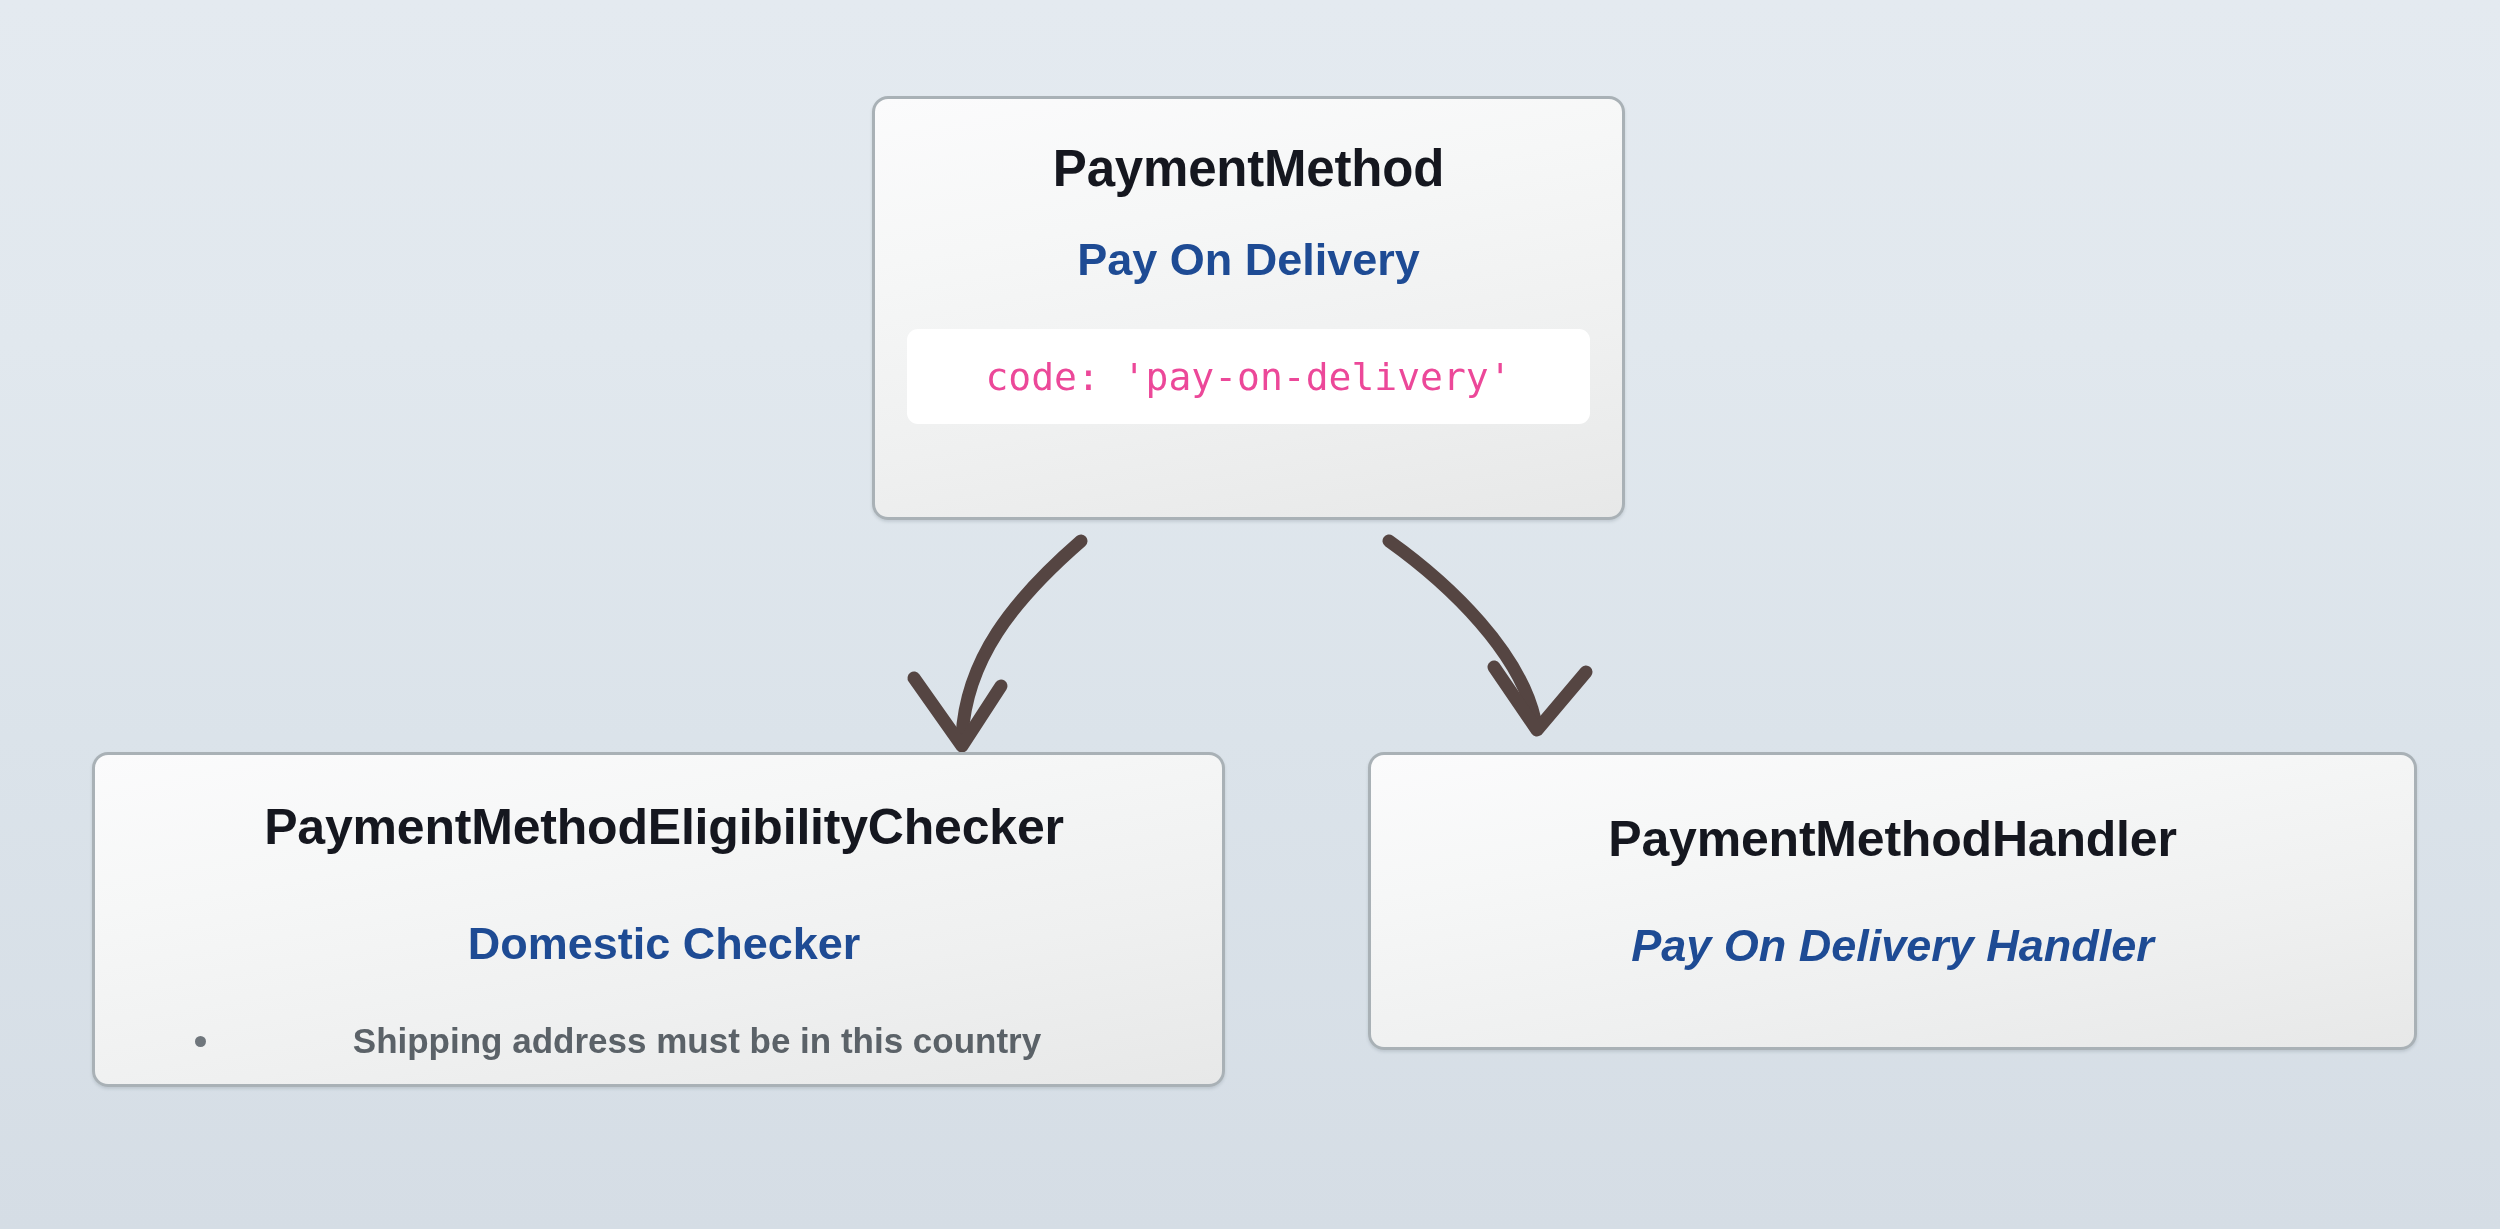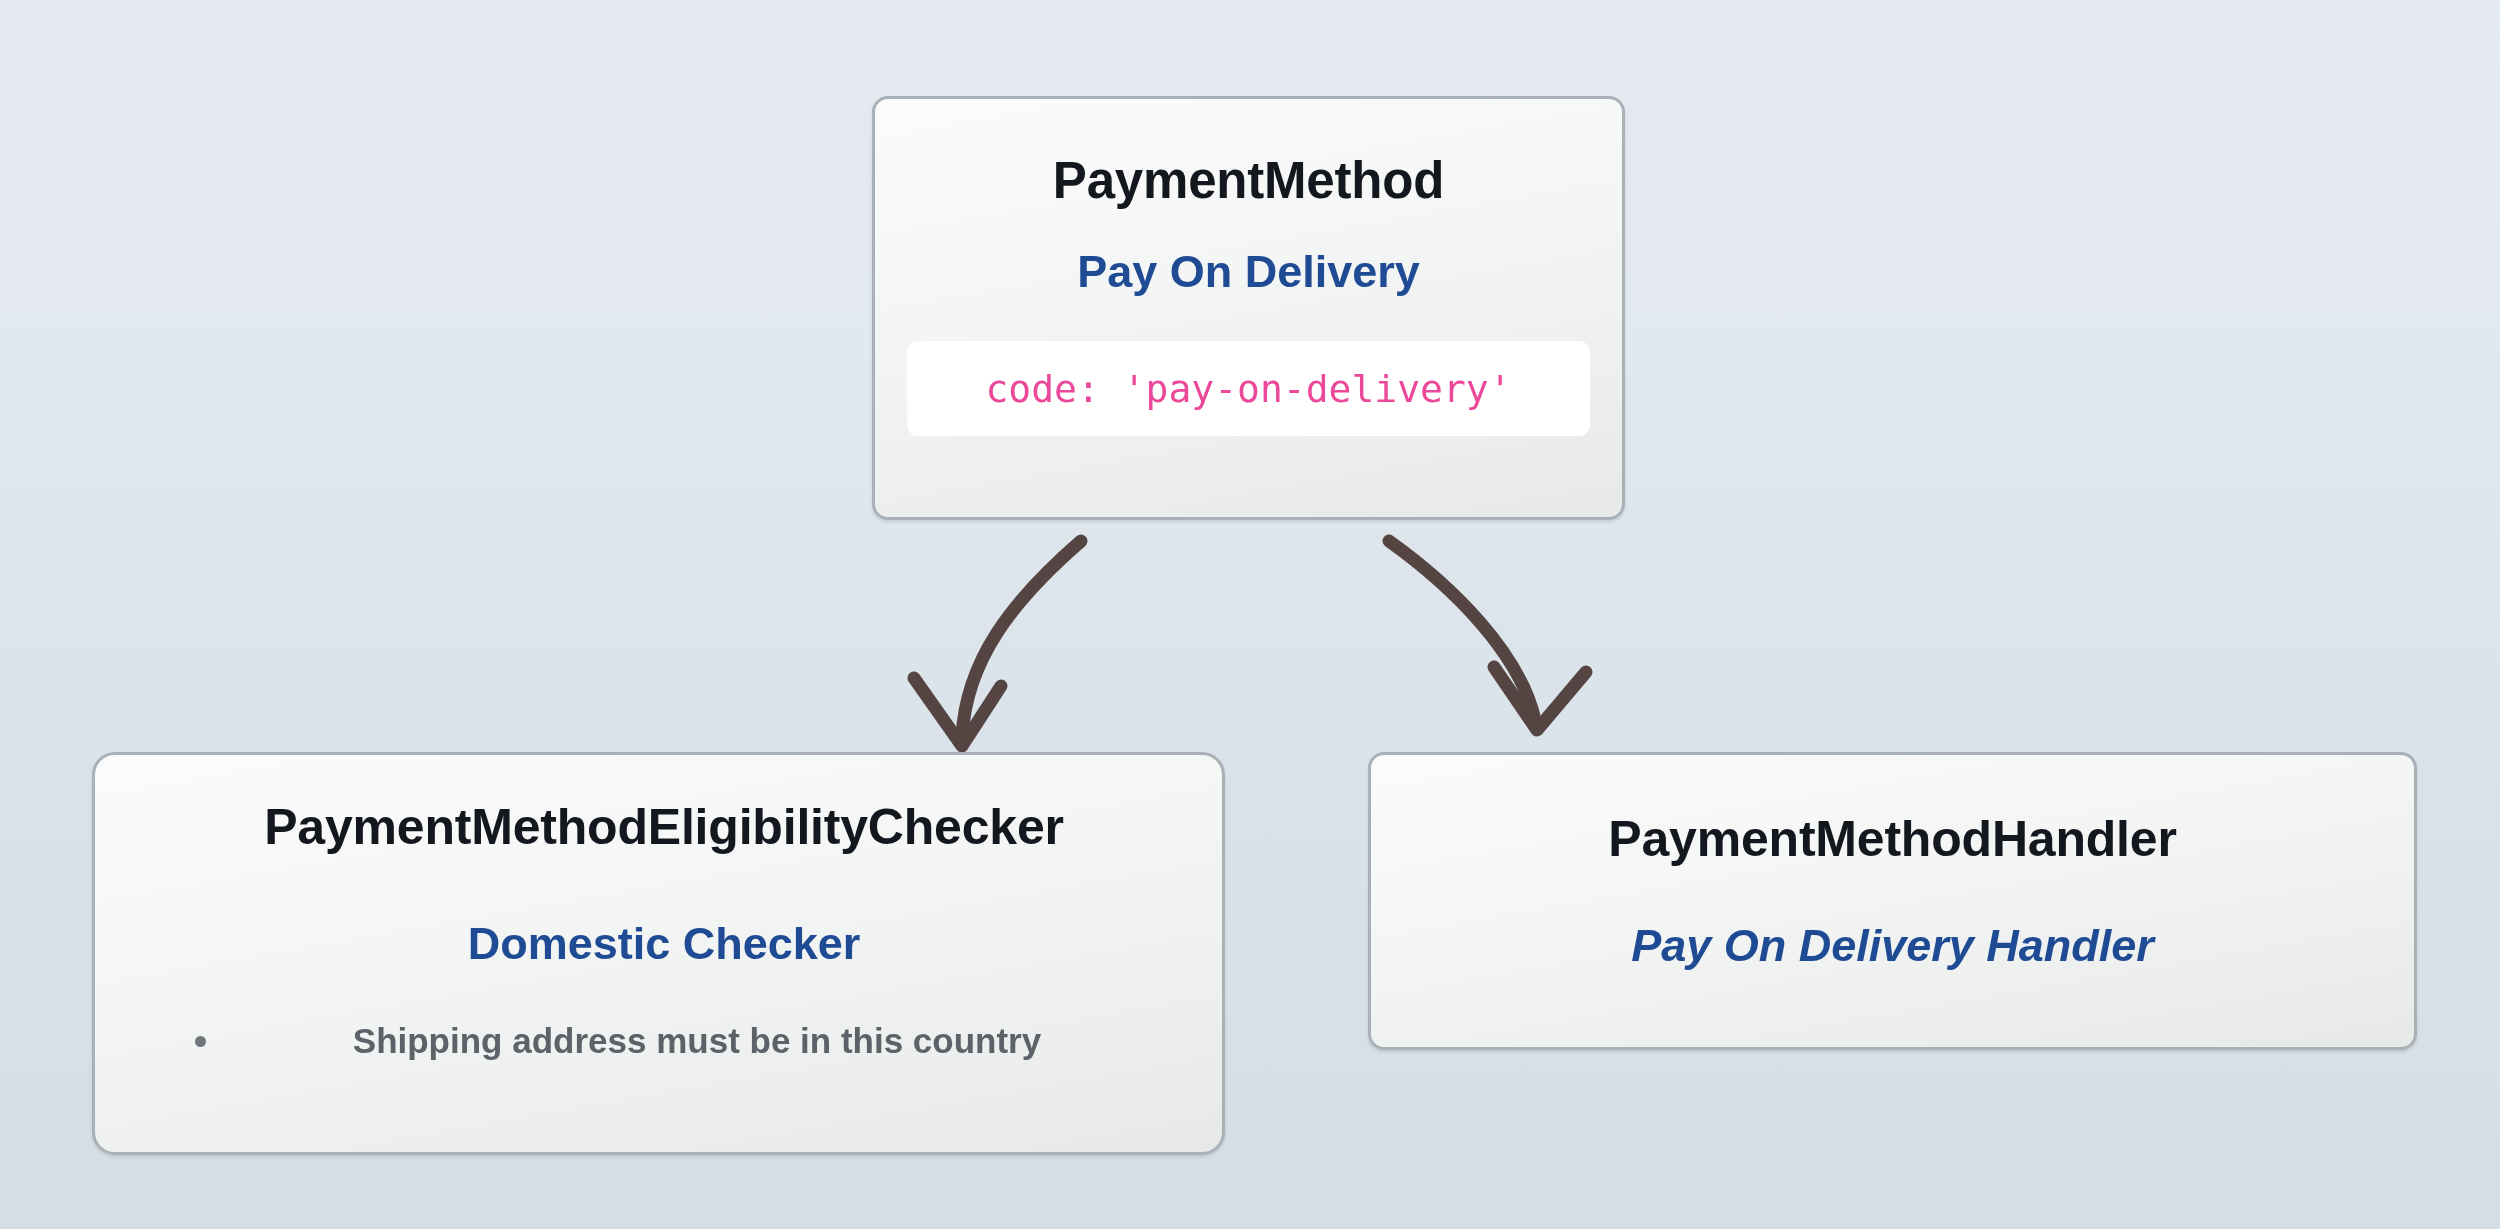--- a/index.html
+++ b/index.html
@@ -93,21 +93,21 @@
     border-radius: 50%;
     background: #6f767c;
   }
 
   
   #node-payment-method {
     left: 872px;
     top: 96px;
     width: 753px;
     height: 424px;
-    padding-top: 32px;
+    padding-top: 20px;
   }
   #node-payment-method .node-title {
     font-size: 51px;
     line-height: 56px;
     margin-top: 22px;
   }
   #node-payment-method .node-subtitle {
     font-size: 45px;
     line-height: 50px;
     margin-top: 38px;
@@ -116,23 +116,22 @@
     width: 683px;
     height: 95px;
     margin-top: 44px;
     font-size: 38px;
   }
 
   #node-eligibility-checker {
     left: 92px;
     top: 752px;
     width: 1133px;
-    height: 403px;
+    height: 335px;
     padding: 30px 23px 30px 34px;
-    border-radius: 23px;
   }
   #node-eligibility-checker .node-title {
     font-size: 50px;
     line-height: 56px;
     margin-top: 14px;
   }
   #node-eligibility-checker .node-subtitle {
     font-size: 45px;
     line-height: 50px;
     margin-top: 64px;

